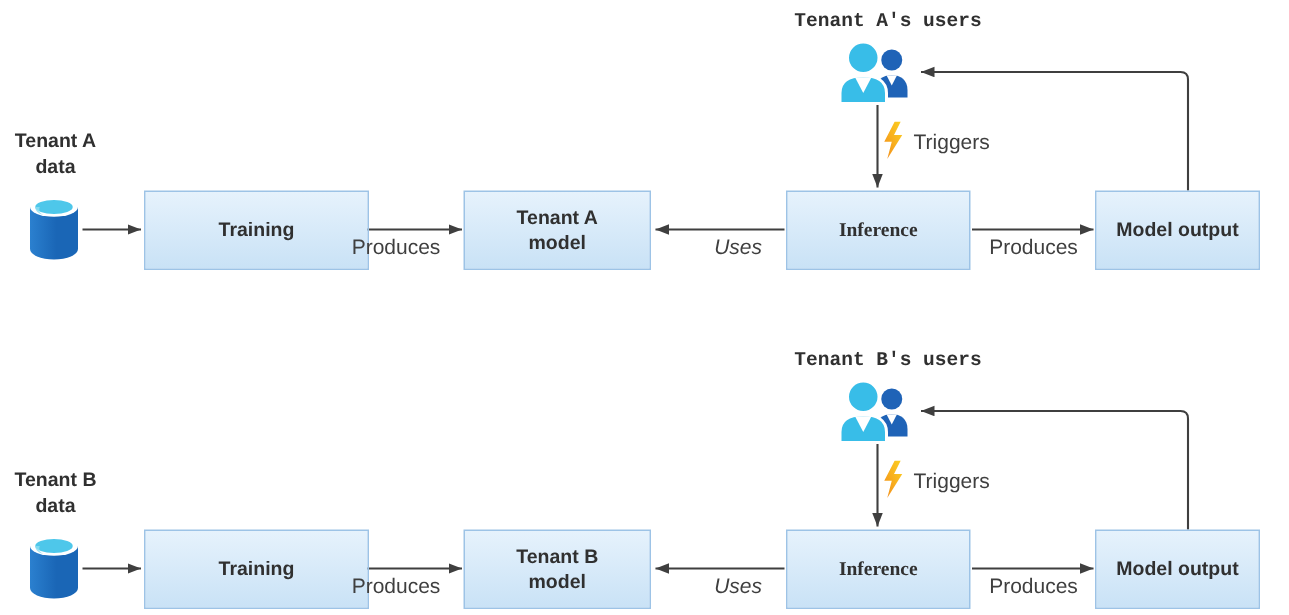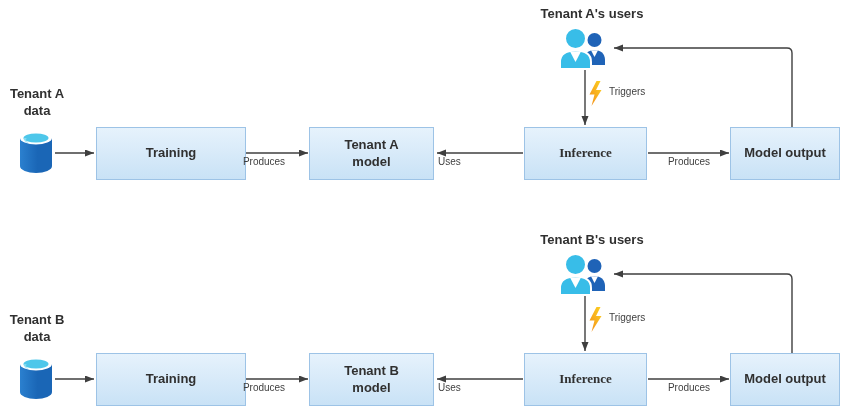--- a/index.html
+++ b/index.html
@@ -21,27 +21,27 @@
   .training-box{left:96px;width:150px;}
   .model-box{left:309px;}
   .inference-box{left:524px;width:123px;font-family:Liberation Serif, serif;}
   .output-box{left:730px;width:110px;}
   .tenant-data-label{
     position:absolute;left:0;top:86px;width:74px;text-align:center;
     font-weight:700;font-size:13px;line-height:1.3;color:var(--label-text,#303030);
   }
   .users-label{
     position:absolute;left:522px;top:6px;width:140px;text-align:center;
-    font-weight:700;font-size:13px;color:var(--label-text,#303030);
+    font-weight:700;font-size:13px;color:var(--label-text,#303030);font-family:Liberation Mono, monospace;
   }
   .flow-label{
-    position:absolute;font-size:10px;color:var(--arrow,#3f3f3f);white-space:nowrap;
+    position:absolute;font-size:14px;color:var(--arrow,#3f3f3f);white-space:nowrap;
   }
   .produces-left-label{left:224px;top:156px;width:80px;text-align:center;}
-  .uses-label{left:438px;top:156px;width:70px;text-align:left;}
+  .uses-label{left:438px;top:156px;width:70px;text-align:right;font-style:italic;}
   .produces-right-label{left:649px;top:156px;width:80px;text-align:center;}
   .triggers-label{left:609px;top:86px;}
   .icon{position:absolute;}
   .db-icon{left:20px;top:130px;width:32px;height:44px;}
   .users-icon{left:559px;top:27px;width:50px;height:44px;}
   .bolt-icon{left:587px;top:81px;width:17px;height:25px;}
   .defs-svg{position:absolute;width:0;height:0;}
 </style>
 </head>
 <body>

